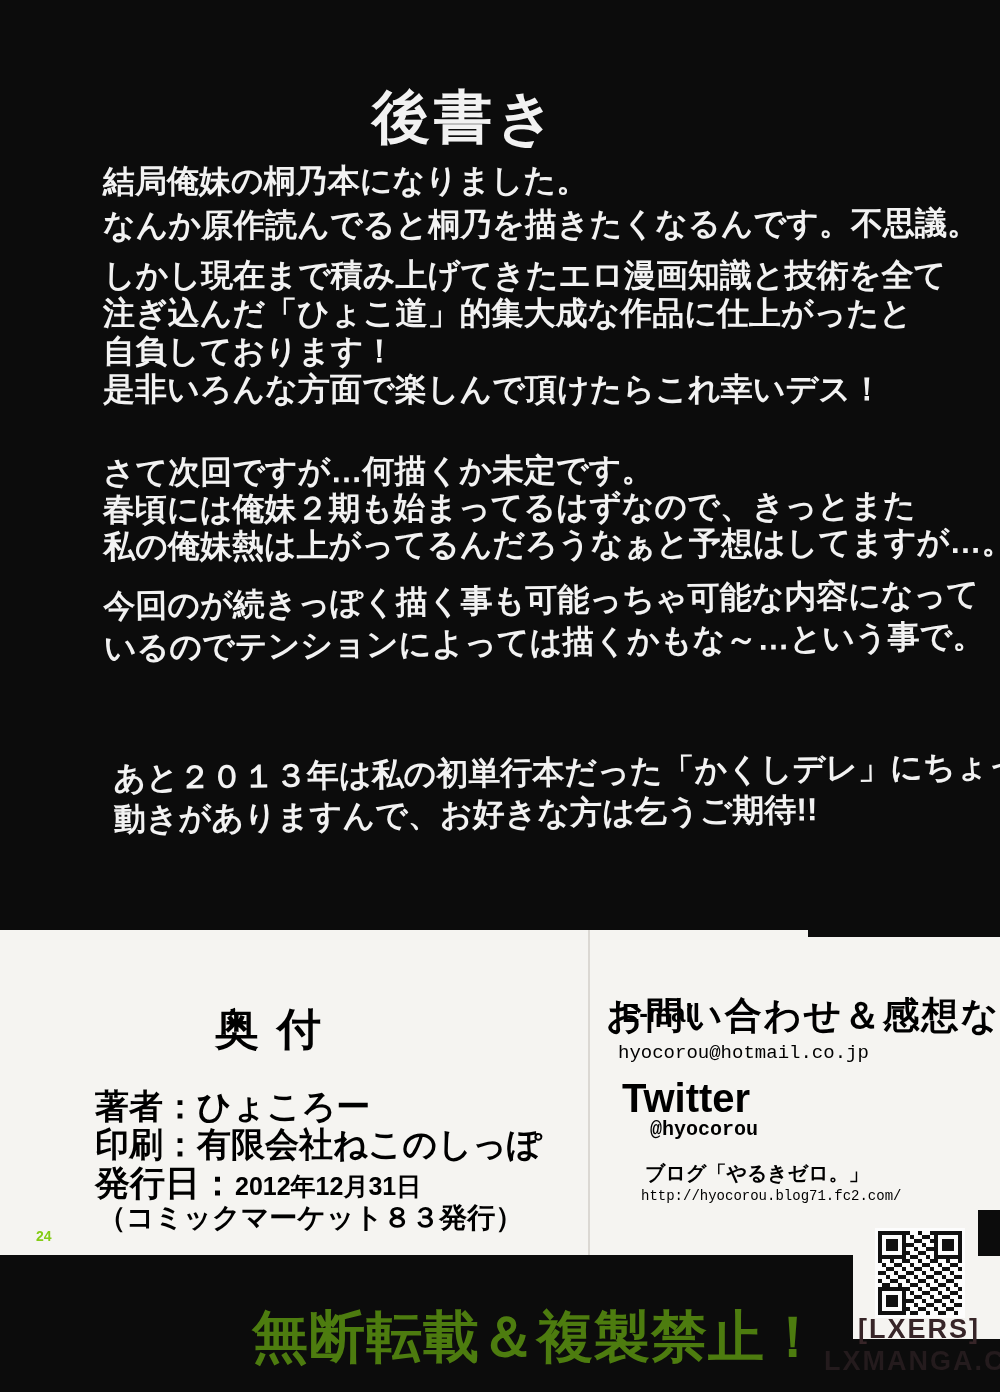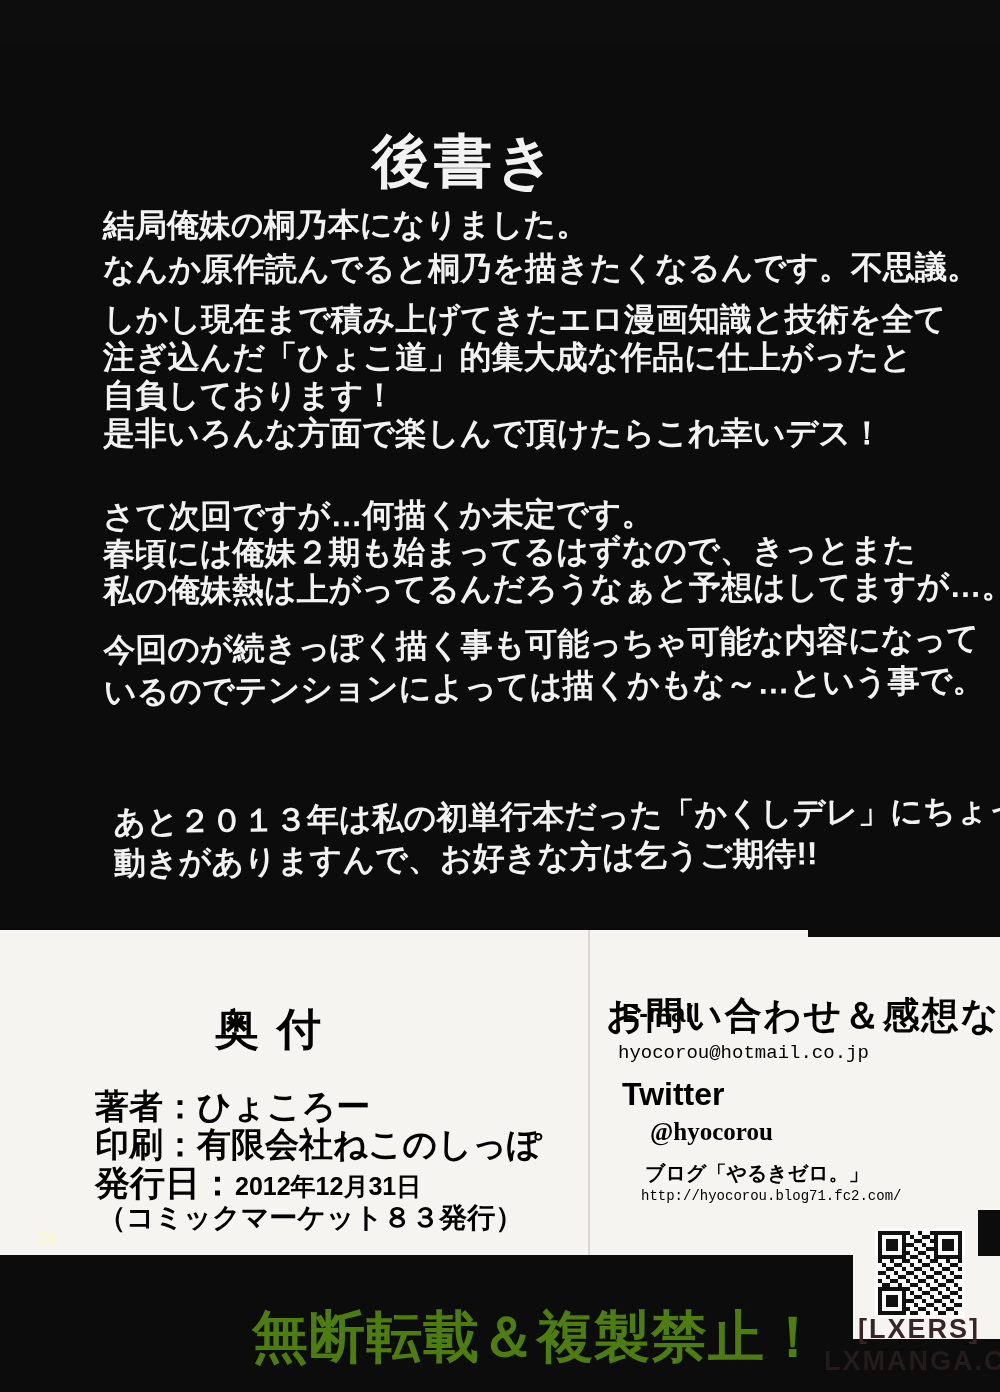--- a/index.html
+++ b/index.html
@@ -1,48 +1,48 @@
 <!DOCTYPE html>
 <html><head>
 <meta charset="utf-8">
 <style>
   html,body{margin:0;padding:0;background:#0d0d0d;}
   .page{position:relative;width:1000px;height:1392px;overflow:hidden;
         background:#0d0d0d;font-family:"Liberation Sans","DejaVu Sans",sans-serif;}
 
   
-  .afterword{position:absolute;left:0;top:0;width:1000px;height:930px;background:#0c0c0c;color:#f2f2f2;margin-top:44px;}
+  .afterword{position:absolute;left:0;top:0;width:1000px;height:930px;background:#0c0c0c;color:#f2f2f2;}
   .aw-title{position:absolute;left:372px;top:40px;font-size:58px;font-weight:bold;letter-spacing:4px;}
   .para{position:absolute;left:103px;font-size:32px;font-weight:bold;line-height:40px;white-space:nowrap;}
   .p1{top:158px;line-height:44px;transform:rotate(-0.15deg);}
   .p2{top:256px;line-height:38px;}
   .p3{top:452px;line-height:37px;transform:rotate(-0.3deg);}
   .p4{top:585px;line-height:42px;transform:rotate(-0.8deg);transform-origin:left top;}
   .p5{top:758px;left:113px;line-height:41px;transform:rotate(-0.8deg);transform-origin:left top;}
 
   
   .colophon{position:absolute;left:0;top:930px;width:1000px;height:326px;background:#f5f4f1;color:#171717;}
   .skew-strip{position:absolute;left:808px;top:930px;width:192px;height:7px;background:#0c0c0c;}
   .fold-line{position:absolute;left:588px;top:930px;width:2px;height:326px;background:#dbd8d3;}
   .col-title{position:absolute;left:215px;top:963px;font-size:44px;font-weight:bold;letter-spacing:18px;}
   .credit{position:absolute;left:95px;font-size:34px;font-weight:bold;white-space:nowrap;}
   .c1{top:1046px;}.c2{top:1084px;}.c3{top:1122px;}
   .publish{position:absolute;left:95px;top:1160px;font-size:35px;font-weight:bold;white-space:nowrap;}
   .publish .date{font-size:25px;font-weight:bold;}
   .event{position:absolute;left:98px;top:1199px;font-size:28px;font-weight:bold;white-space:nowrap;}
-  .pagenum{position:absolute;left:36px;top:1228px;font-size:18px;font-weight:normal;color:#fef9c3;}
+  .pagenum{position:absolute;left:36px;top:1228px;font-size:14px;font-weight:bold;color:#84cc16;}
 
   
   .contact-heading{position:absolute;left:606px;top:991px;font-size:37px;font-weight:bold;letter-spacing:2px;white-space:nowrap;}
   .email-label{position:absolute;left:622px;top:998px;font-size:26px;font-weight:bold;}
   .email-value{position:absolute;left:618px;top:1042px;font-size:19px;font-weight:normal;
                font-family:"Liberation Mono","DejaVu Sans Mono",monospace;white-space:nowrap;}
-  .tw-label{position:absolute;left:622px;top:1076px;font-size:32px;font-weight:bold;}
-  .tw-value{position:absolute;left:650px;top:1118px;font-size:25px;font-weight:bold;
-            font-family:Liberation Serif, serif;}
+  .tw-label{position:absolute;left:622px;top:1076px;font-size:40px;font-weight:bold;}
+  .tw-value{position:absolute;left:650px;top:1118px;font-size:20px;font-weight:bold;
+            font-family:Liberation Mono, monospace;}
   .blog-title{position:absolute;left:645px;top:1160px;font-size:20px;font-weight:bold;white-space:nowrap;}
   .blog-url{position:absolute;left:641px;top:1188px;font-size:14px;font-weight:normal;
             font-family:"Liberation Mono","DejaVu Sans Mono",monospace;white-space:nowrap;}
 
   
   .bottom-bar{position:absolute;left:0;top:1255px;width:1000px;height:137px;background:#0c0c0c;}
   .notice{position:absolute;left:252px;top:1300px;font-size:56px;font-weight:bold;color:#4d7c0f;
           letter-spacing:1px;white-space:nowrap;z-index:4;}
 
   

